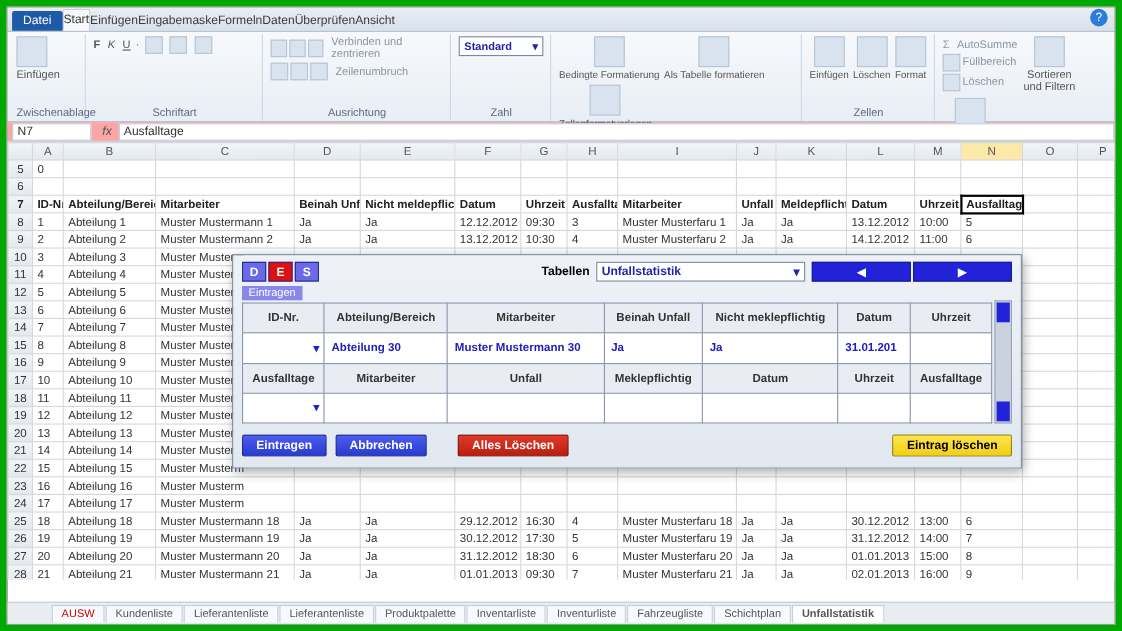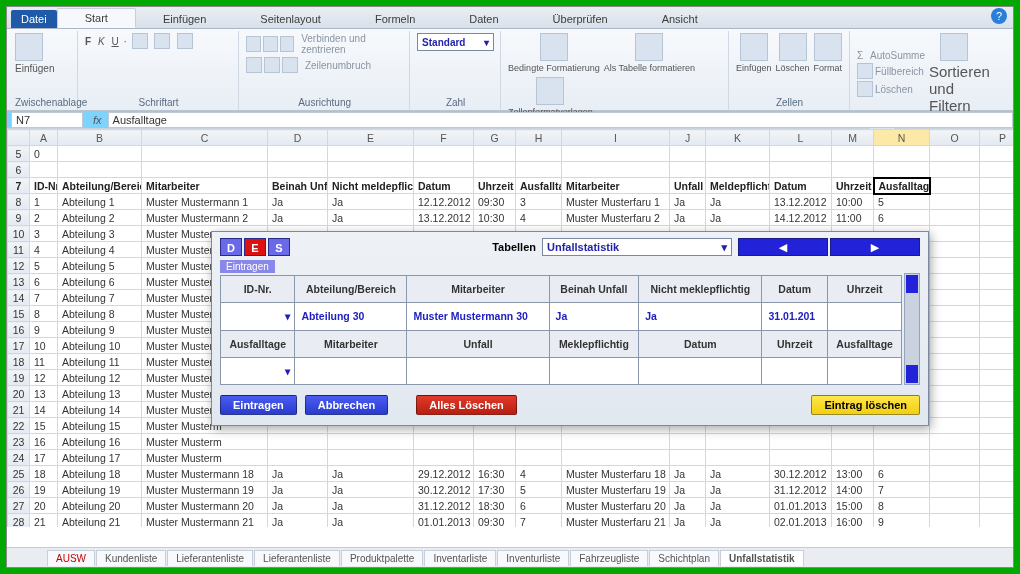--- a/index.html
+++ b/index.html
@@ -1,36 +1,36 @@
 <!DOCTYPE html>
 <html><head>
 <meta charset="utf-8">
 <style>
   * { box-sizing: border-box; margin: 0; padding: 0; font-family: "Segoe UI", Tahoma, sans-serif; }
   body { background:#00a800; padding:6px; width:1020px; height:574px; overflow:hidden; font-size:11px; color:#333;}
   .app { background:#fff; width:100%; height:100%; position:relative; border:1px solid #888;}
   .tabs { display:flex; background:linear-gradient(#e9eef3,#d8e0ea); border-bottom:1px solid #a8b6c7; height:22px; align-items:flex-end; padding-left:4px;}
   .file-tab { background:#1e5aa8; color:#fff; padding:3px 10px; font-size:11px; border-radius:2px 2px 0 0;text-align:right;}
-  .tab { padding:3px 27px; font-size:11px; color:#3b3b3b; cursor:default;}
+  .tab { padding:3px 0; font-size:11px; color:#3b3b3b; cursor:default;}
   .tab.active { background:#f6f8fb; border:1px solid #c6cfdb; border-bottom:1px solid #f6f8fb; border-radius:2px 2px 0 0;}
   .ribbon { background:linear-gradient(#f7f9fc,#e8eef5); border-bottom:1px solid #b9c4d1; height:82px; display:flex; gap:1px; padding:2px 2px 0 2px;}
   .group { border-right:1px solid #cfd8e3; padding:2px 6px; display:flex; flex-direction:column; justify-content:space-between; min-width:60px;}
   .group-label { text-align:center; font-size:10px; color:#5a6b80; }
   .group-body { display:flex; gap:4px; align-items:center; flex-wrap:wrap; font-size:10px; color:#555;}
   .icon-slot { width:16px; height:16px; background:#d8e3ef; border:1px solid #b7c4d4; display:inline-block;}
   .big-icon { width:28px; height:28px; }
   .stacked { display:flex; flex-direction:column; gap:2px; }
   .hline { display:flex; gap:2px; align-items:center;}
   .faint { color:#8a95a2; }
 
   .right-icons { margin-left:auto; display:flex; gap:6px; padding:4px 6px; align-items:flex-start;}
   .help-icon { width:16px;height:16px; background:#2b7dda; border-radius:50%; color:#fff; text-align:center; line-height:16px; font-size:11px;}
 
   
-  .fxbar { display:flex; align-items:center; border-bottom:1px solid #c9d1dc; background:#7dd3fc; height:18px;}
+  .fxbar { display:flex; align-items:center; border-bottom:1px solid #c9d1dc; background:#fca5a5; height:18px;}
   .namebox { width:72px; border:1px solid #bfc9d6; background:#fff; padding:1px 4px; margin:0 4px; font-size:11px;}
   .fx { font-style:italic; color:#555; padding:0 6px;}
   .fxinput { flex:1; border:1px solid #bfc9d6; background:#fff; height:16px; padding:1px 4px; font-size:11px;}
 
   
   .gridwrap { position:relative; overflow:hidden; height:398px; background:#fff;}
   table.grid { border-collapse:collapse; width:100%; table-layout:fixed;}
   table.grid th, table.grid td { border:1px solid #d4d8dd; padding:1px 4px; height:16px; font-size:10.5px; white-space:nowrap; overflow:hidden;}
   table.grid th { background:linear-gradient(#f2f5f8,#e3e9f0); font-weight:normal; color:#555;}
   .rowhead { width:22px; text-align:center; background:linear-gradient(#f2f5f8,#e3e9f0);}
@@ -79,21 +79,21 @@
 </style>
 </head>
 <body>
 
 <div class="app">
 
   <div class="tabs">
     <div class="file-tab">Datei</div>
     <span class="tab active">Start</span>
       <span class="tab">Einfügen</span>
-      <span class="tab">Seitenlayout</span>
+      <span class="tab">Eingabemaske</span>
       <span class="tab">Formeln</span>
       <span class="tab">Daten</span>
       <span class="tab">Überprüfen</span>
       <span class="tab">Ansicht</span>
     <div class="right-icons">
       <div class="help-icon">?</div>
     </div>
   </div>
 
   <div class="ribbon">
@@ -172,21 +172,21 @@
               <span class="icon-slot"></span>
               <span>Füllbereich</span>
             </span>
           <span class="hline">
               <span class="icon-slot"></span>
               <span>Löschen</span>
             </span>
         </div>
         <div class="stacked" style="align-items:center">
             <span class="icon-slot big-icon"></span>
-            <span style="font-size:15px;text-align:left;max-width:50px">Sortieren und Filtern</span>
+            <span style="font-size:10px;text-align:center;max-width:50px">Sortieren und Filtern</span>
           </div>
         <div class="stacked" style="align-items:center">
             <span class="icon-slot big-icon"></span>
             <span style="font-size:9px;text-align:center;max-width:50px">Suchen und Auswählen</span>
           </div>
       </div>
       <div class="group-label">Bearbeiten</div>
     </div>
   </div>
 

